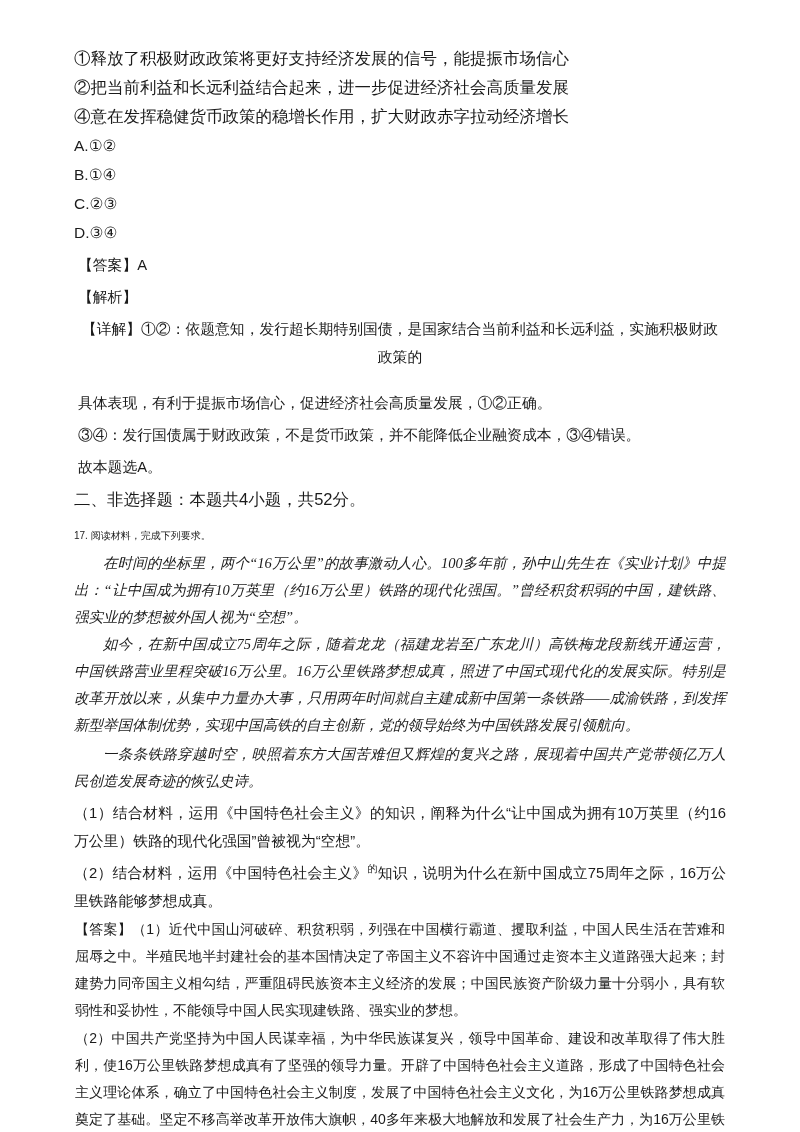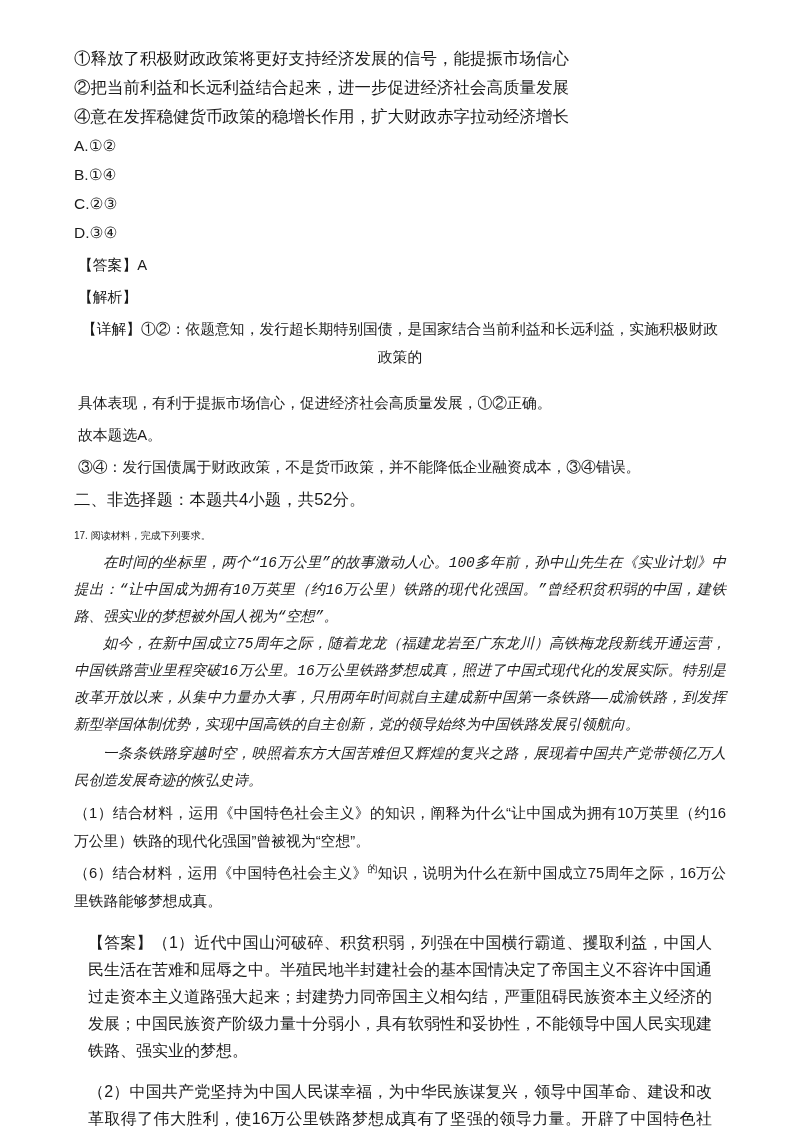--- a/index.html
+++ b/index.html
@@ -52,32 +52,32 @@
     margin: 0;
     font-size: 10px;
     line-height: 28px;
   }
   .material {
     margin: 0;
     font-size: 14.5px;
     line-height: 27px;
     text-indent: 2em;
     text-align: justify;
-    font-family: Liberation Mono, monospace;
+    font-family: Liberation Serif, serif;
     font-style: italic;
   }
   .subq {
     margin: 4px 0 0 0;
     font-size: 14.8px;
     line-height: 28px;
     text-align: justify;
   }
   .answer-para {
-    margin: 14px;
-    font-size: 16px;
+    margin: 1px;
+    font-size: 14px;
     line-height: 27px;
     text-align: justify;
   }
   .sup-char {
     font-size: 10px;
     line-height: 0;
     vertical-align: super;
   }
 </style>
 </head>
@@ -94,35 +94,35 @@
       <span class="option">A.①②</span>
       <span class="option">B.①④</span>
       <span class="option">C.②③</span>
       <span class="option">D.③④</span>
     </div>
 
     <p class="ansline mt4"><span>【答案】</span><span>A</span></p>
     <p class="ansline">【解析】</p>
     <p class="ansline gap-bottom"><span>【详解】</span><span>①②：依题意知，发行超长期特别国债，是国家结合当前利益和长远利益，实施积极财政政策的</span></p>
     <p class="ansline">具体表现，有利于提振市场信心，促进经济社会高质量发展，①②正确。</p>
+    <p class="ansline">③④：发行国债属于财政政策，不是货币政策，并不能降低企业融资成本，③④错误。</p>
     <p class="ansline">故本题选A。</p>
-    <p class="ansline">③④：发行国债属于财政政策，不是货币政策，并不能降低企业融资成本，③④错误。</p>
   </section>
 
   <h2 class="sec-header">二、非选择题：本题共4小题，共52分。</h2>
 
   <section>
     <p class="q17-intro">17. 阅读材料，完成下列要求。</p>
 
     <p class="material">在时间的坐标里，两个“16万公里”的故事激动人心。100多年前，孙中山先生在《实业计划》中提出：“让中国成为拥有10万英里（约16万公里）铁路的现代化强国。”曾经积贫积弱的中国，建铁路、强实业的梦想被外国人视为“空想”。</p>
     <p class="material">如今，在新中国成立75周年之际，随着龙龙（福建龙岩至广东龙川）高铁梅龙段新线开通运营，中国铁路营业里程突破16万公里。16万公里铁路梦想成真，照进了中国式现代化的发展实际。特别是改革开放以来，从集中力量办大事，只用两年时间就自主建成新中国第一条铁路——成渝铁路，到发挥新型举国体制优势，实现中国高铁的自主创新，党的领导始终为中国铁路发展引领航向。</p>
     <p class="material" style="margin-top:2px;">一条条铁路穿越时空，映照着东方大国苦难但又辉煌的复兴之路，展现着中国共产党带领亿万人民创造发展奇迹的恢弘史诗。</p>
 
     <p class="subq">（1）结合材料，运用《中国特色社会主义》的知识，阐释为什么“让中国成为拥有10万英里（约16万公里）铁路的现代化强国”曾被视为“空想”。</p>
-    <p class="subq"><span>（6）结合材料，运用《中国特色社会主义》</span><span class="sup-char">的</span><span>知识，说明为什么在新中国成立75周年之际，16万公里铁路能够梦想成真。</span></p>
+    <p class="subq"><span>（2）结合材料，运用《中国特色社会主义》</span><span class="sup-char">的</span><span>知识，说明为什么在新中国成立75周年之际，16万公里铁路能够梦想成真。</span></p>
 
     <p class="answer-para mt4"><span>【答案】</span><span>（1）近代中国山河破碎、积贫积弱，列强在中国横行霸道、攫取利益，中国人民生活在苦难和屈辱之中。半殖民地半封建社会的基本国情决定了帝国主义不容许中国通过走资本主义道路强大起来；封建势力同帝国主义相勾结，严重阻碍民族资本主义经济的发展；中国民族资产阶级力量十分弱小，具有软弱性和妥协性，不能领导中国人民实现建铁路、强实业的梦想。</span></p>
     <p class="answer-para">（2）中国共产党坚持为中国人民谋幸福，为中华民族谋复兴，领导中国革命、建设和改革取得了伟大胜利，使16万公里铁路梦想成真有了坚强的领导力量。开辟了中国特色社会主义道路，形成了中国特色社会主义理论体系，确立了中国特色社会主义制度，发展了中国特色社会主义文化，为16万公里铁路梦想成真奠定了基础。坚定不移高举改革开放伟大旗帜，40多年来极大地解放和发展了社会生产力，为16万公里铁路梦想成真提供了强大的动力。</p>
 
     <p class="ansline mt4">【解析】</p>
     <p class="ansline"><span>【分析】</span><span>背景素材：中国百年以来追求铁路现代化强国</span></p>
   </section>
 
 </div>
 

